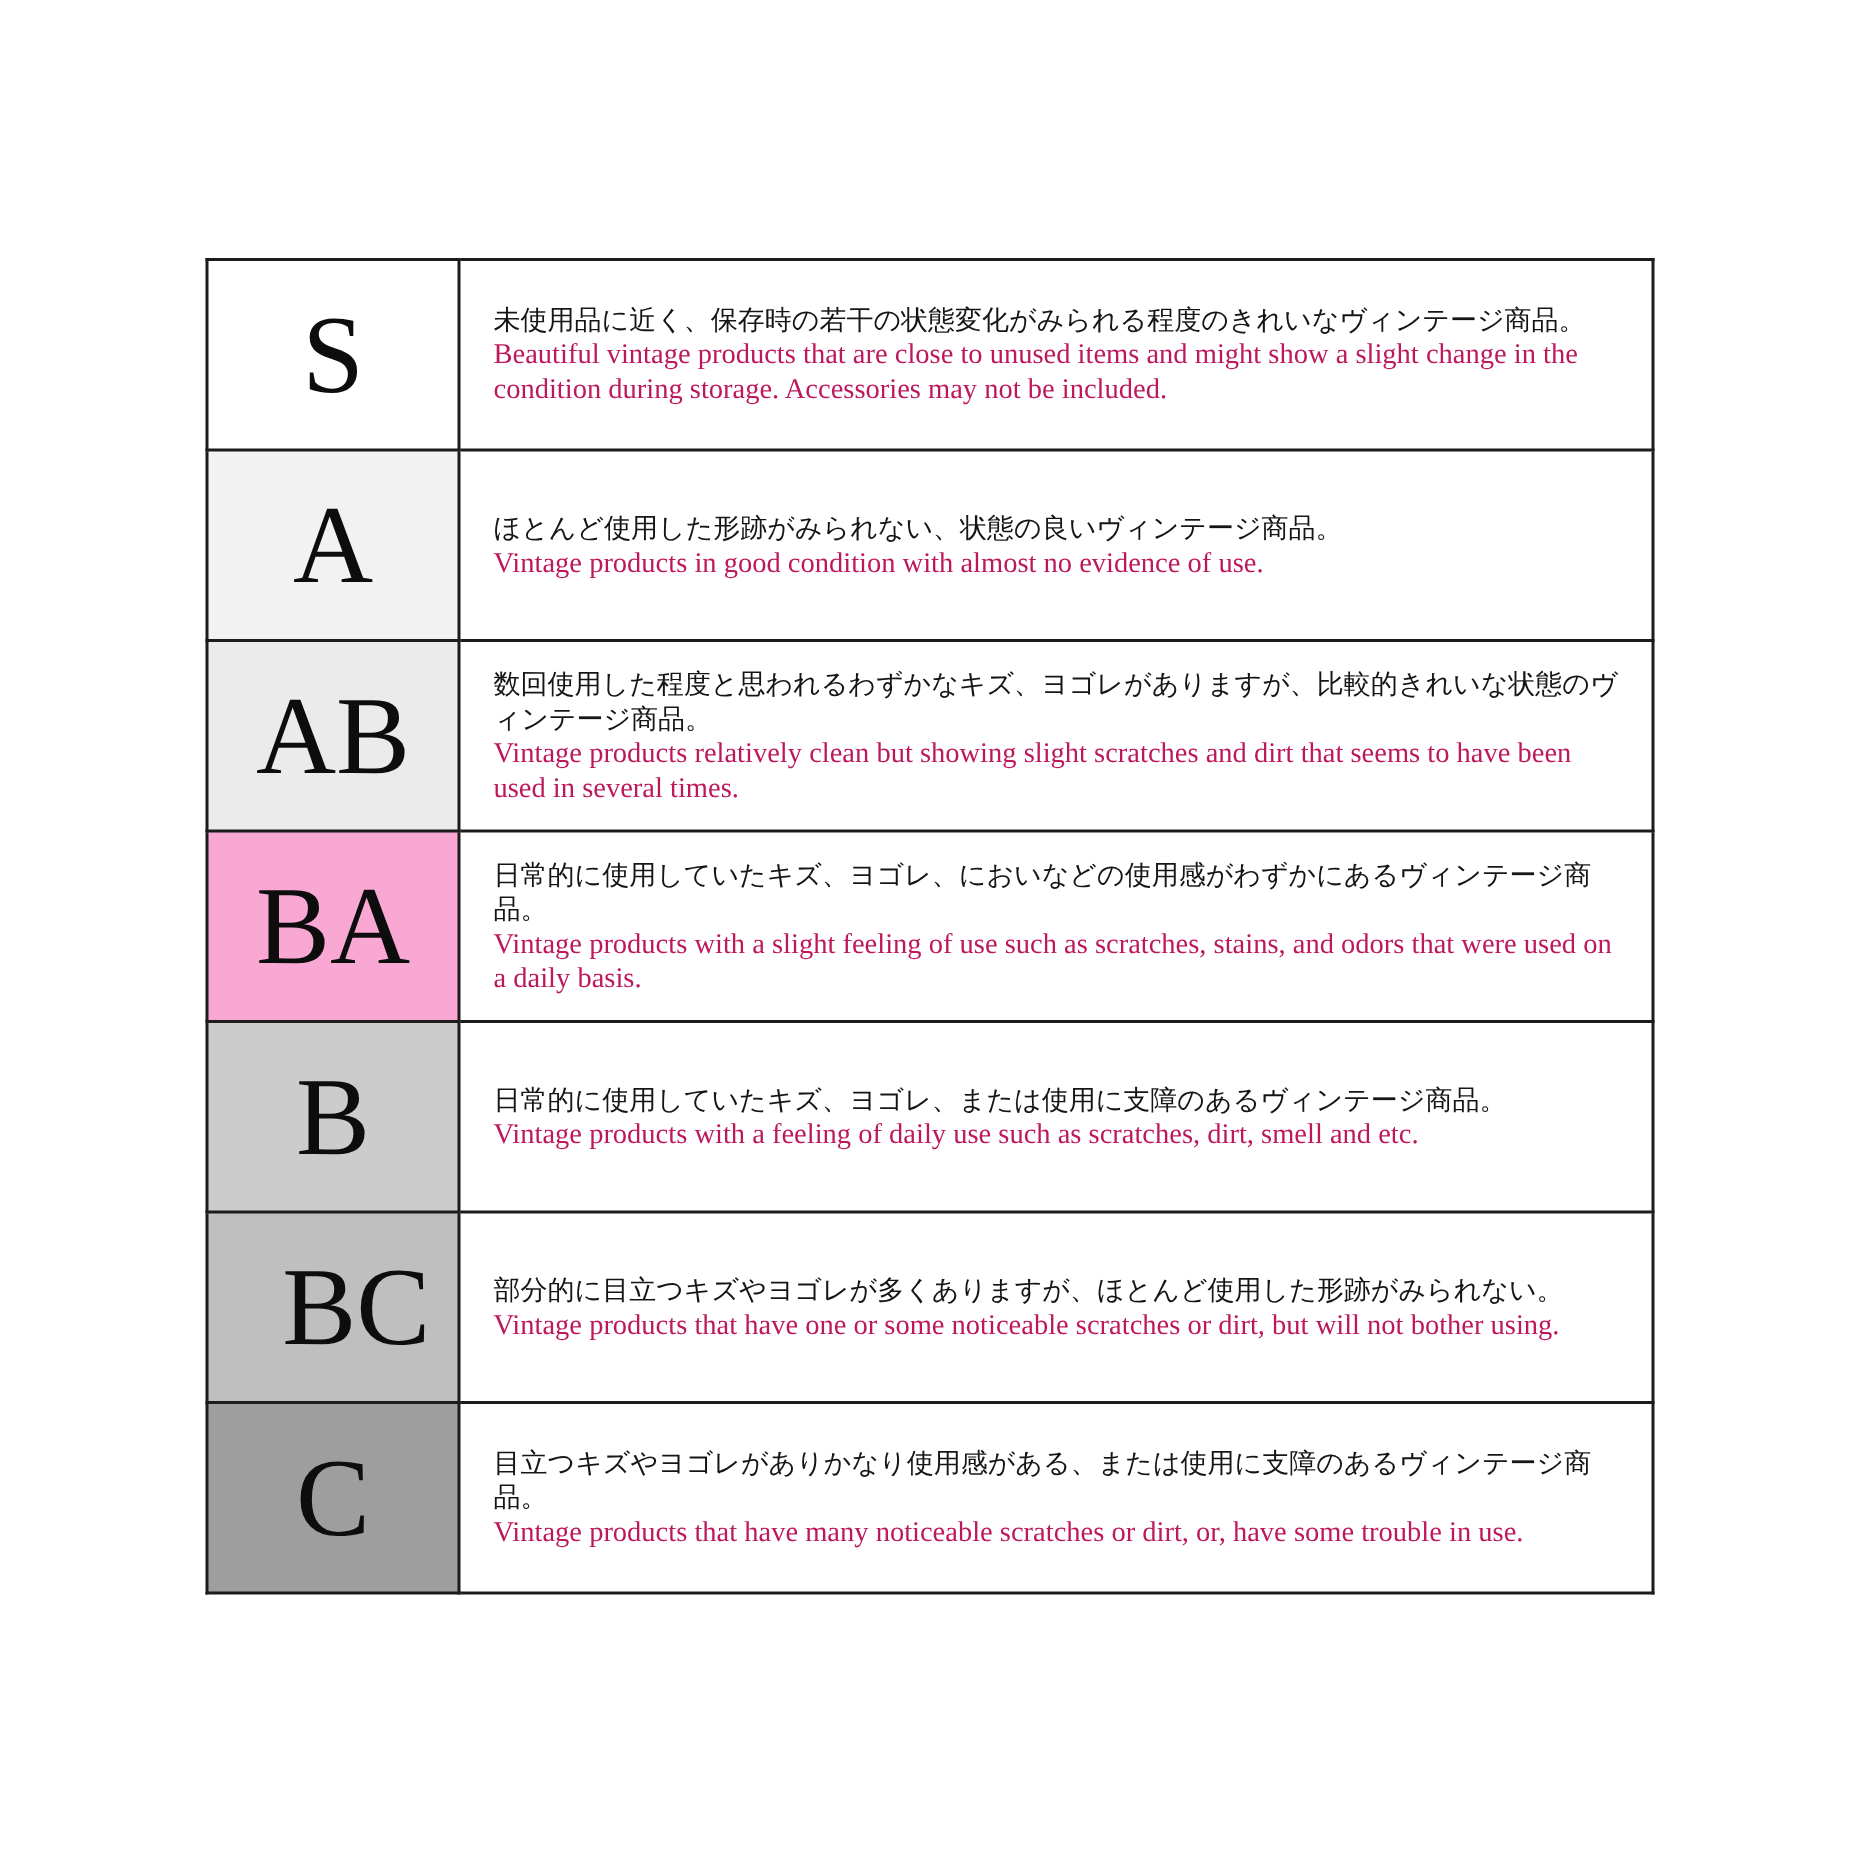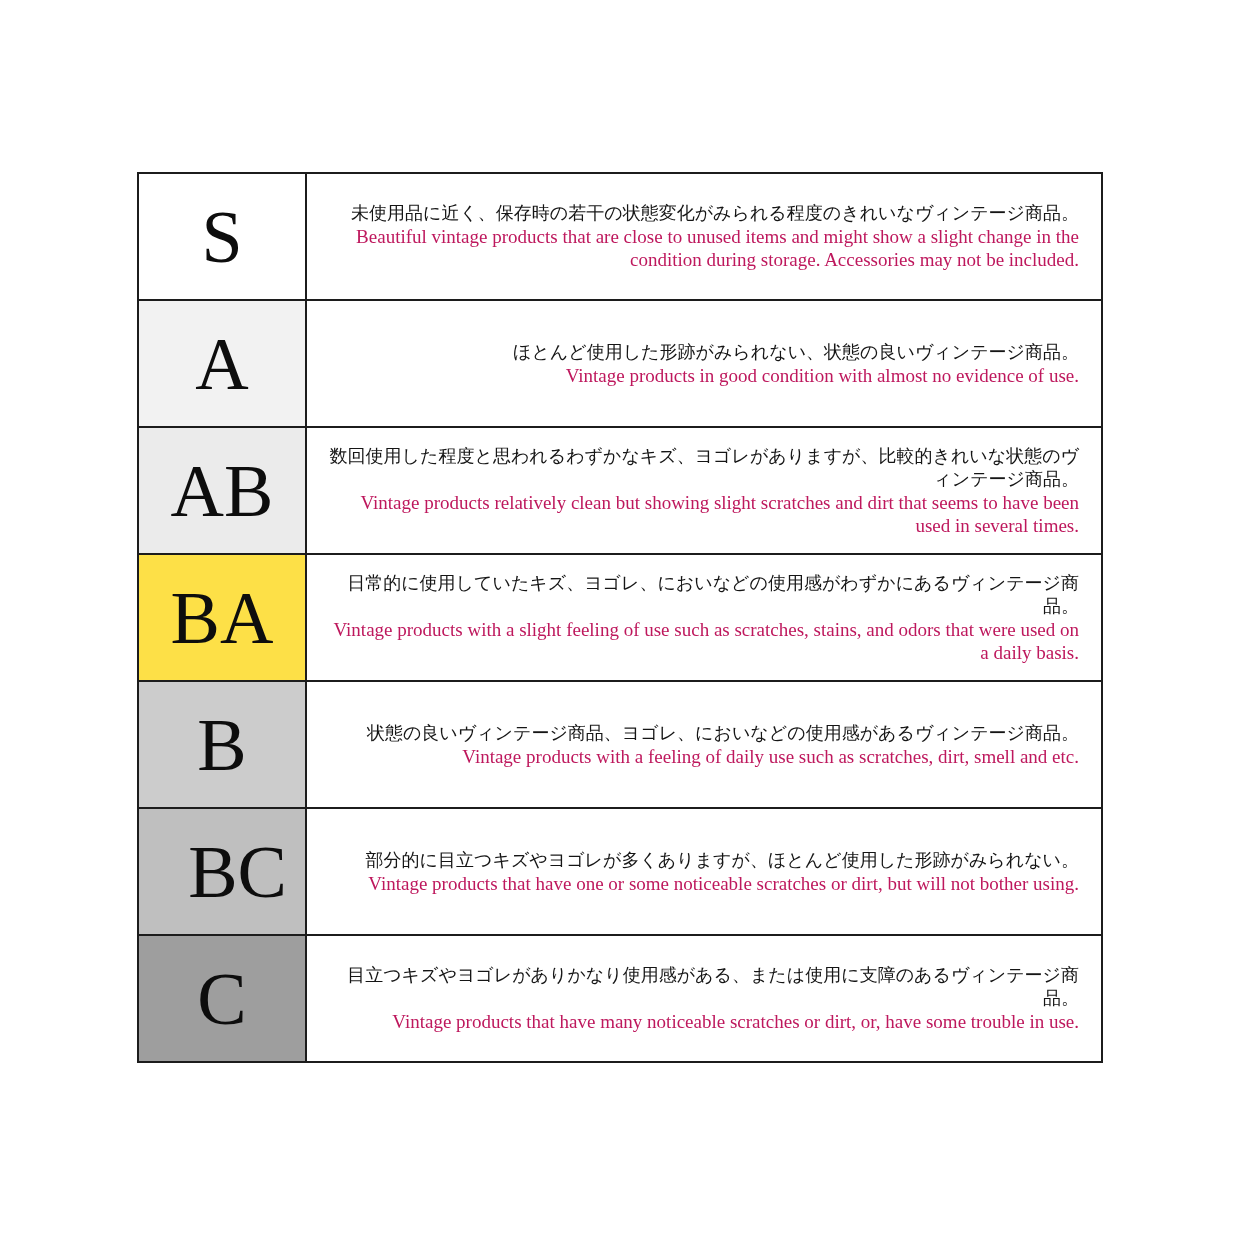--- a/index.html
+++ b/index.html
@@ -37,21 +37,20 @@
     font-size: 74px;
     line-height: 1;
     font-weight: 400;
     color: #0d0d0d;
     letter-spacing: 0px;
   }
   td.desc-cell {
     vertical-align: middle;
     background: #ffffff;
     padding: 10px 22px 10px 22px;
-    text-align: right;
   }
   .jp-text {
     font-size: 18px;
     line-height: 23px;
     color: #151515;
   }
   .en-text {
     font-size: 19px;
     line-height: 23px;
     color: #be185d;
@@ -85,34 +84,34 @@
       <tr class="grade-row">
         <td class="grade-cell" style="background-color: rgb(235, 235, 235); margin-top: 24px;">
           <span>AB</span>
         </td>
         <td class="desc-cell">
           <div class="jp-text">数回使用した程度と思われるわずかなキズ、ヨゴレがありますが、比較的きれいな状態のヴィンテージ商品。</div>
           <div class="en-text">Vintage products relatively clean but showing slight scratches and dirt that seems to have been used in several times.</div>
         </td>
       </tr>
       <tr class="grade-row">
-        <td class="grade-cell" style="background-color: #fde047;">
+        <td class="grade-cell" style="background-color: #f9a8d4;">
           <span>BA</span>
         </td>
         <td class="desc-cell">
           <div class="jp-text">日常的に使用していたキズ、ヨゴレ、においなどの使用感がわずかにあるヴィンテージ商品。</div>
           <div class="en-text">Vintage products with a slight feeling of use such as scratches, stains, and odors that were used on a daily basis.</div>
         </td>
       </tr>
       <tr class="grade-row">
         <td class="grade-cell" style="background-color: rgb(204, 204, 204);">
           <span>B</span>
         </td>
         <td class="desc-cell">
-          <div class="jp-text">状態の良いヴィンテージ商品、ヨゴレ、においなどの使用感があるヴィンテージ商品。</div>
+          <div class="jp-text">日常的に使用していたキズ、ヨゴレ、または使用に支障のあるヴィンテージ商品。</div>
           <div class="en-text">Vintage products with a feeling of daily use such as scratches, dirt, smell and etc.</div>
         </td>
       </tr>
       <tr class="grade-row">
         <td class="grade-cell" style="background-color: rgb(191, 191, 191); padding-left: 32px;">
           <span>BC</span>
         </td>
         <td class="desc-cell">
           <div class="jp-text">部分的に目立つキズやヨゴレが多くありますが、ほとんど使用した形跡がみられない。</div>
           <div class="en-text">Vintage products that have one or some noticeable scratches or dirt, but will not bother using.</div>

